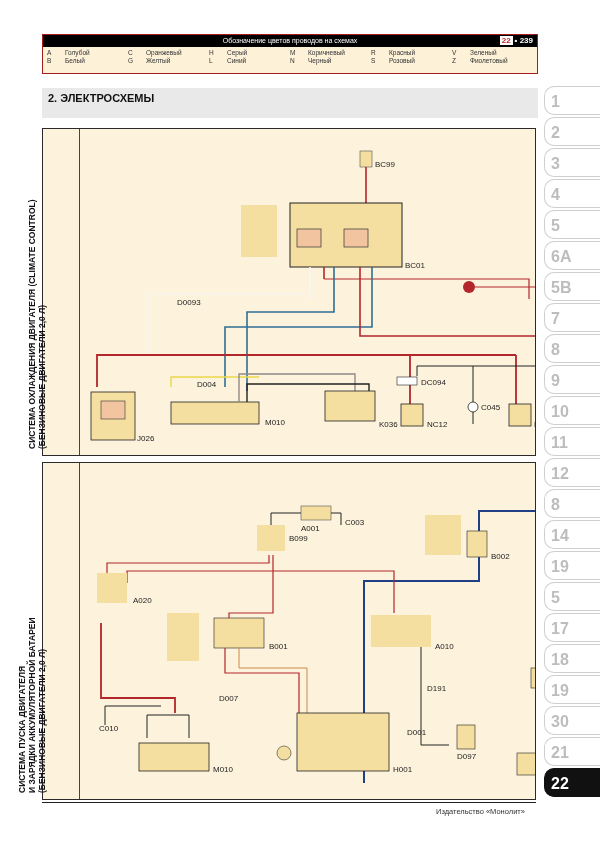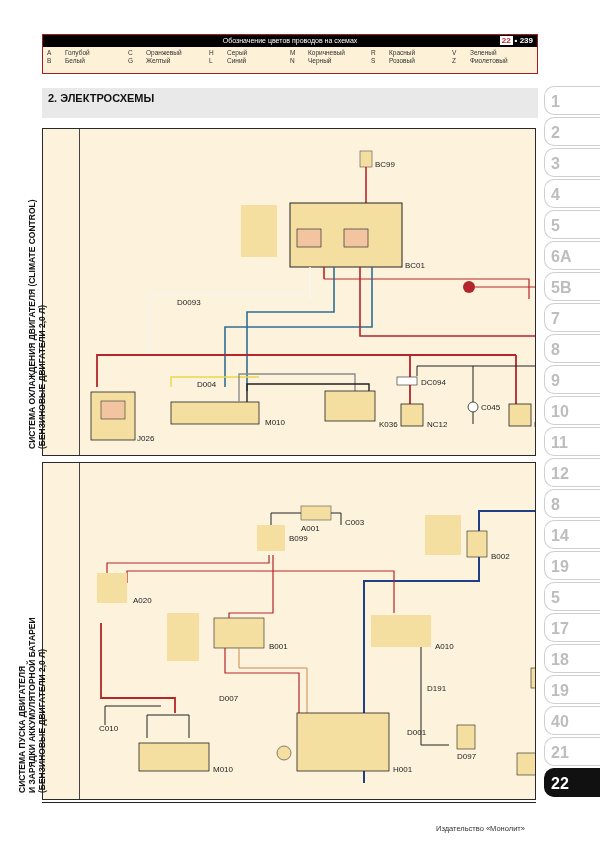--- a/index.html
+++ b/index.html
@@ -16,21 +16,21 @@
   .panel{position:absolute;left:42px;width:494px;border:1.5px solid #2a2a2a;background:#fdf3dc;box-sizing:border-box;}
   .panel-top{top:128px;height:328px;}
   .panel-bot{top:462px;height:338px;}
   .vtitle{position:absolute;left:0;top:0;width:36px;height:100%;border-right:1px solid #444;}
   .vtitle span{position:absolute;left:4px;bottom:6px;transform-origin:left bottom;transform:rotate(-90deg) translateX(0);white-space:pre;font-weight:bold;font-size:8.5px;line-height:10px;color:#111;width:320px;}
   svg.diag{position:absolute;left:36px;top:0;}
   .tabs{position:absolute;left:544px;top:86px;width:56px;}
   .tab{height:29px;margin-bottom:2px;border:1px solid #cfcfcf;border-right:none;border-radius:10px 0 0 10px;color:#bdbdbd;font-weight:bold;font-size:16px;line-height:29px;padding-left:6px;box-sizing:border-box;background:#fff;}
   .tab.active{background:#111;color:#fff;border-color:#111;}
   .footer-line{position:absolute;left:42px;top:802px;width:494px;height:1px;background:#222;}
-  .footer{position:absolute;left:436px;top:807px;font-size:7.5px;color:#333;margin-top:17px;}
+  .footer{position:absolute;left:436px;top:807px;font-size:7.5px;color:#333;}
   text{font-family:"Liberation Sans",sans-serif;}
 </style>
 </head>
 <body>
 
 <div class="legend">
   <div class="legend-head">
     <span>Обозначение цветов проводов на схемах</span>
     <span class="legend-page"><span class="chap">22</span>• <span>239</span></span>
   </div>
@@ -273,19 +273,19 @@
     <div class="tab">10</div>
     <div class="tab">11</div>
     <div class="tab">12</div>
     <div class="tab">8</div>
     <div class="tab">14</div>
     <div class="tab">19</div>
     <div class="tab">5</div>
     <div class="tab">17</div>
     <div class="tab">18</div>
     <div class="tab">19</div>
-    <div class="tab">40</div>
+    <div class="tab">30</div>
     <div class="tab">21</div>
     <div class="tab active">22</div>
   </div>
 
 <div class="footer-line"></div>
 <div class="footer">Издательство «Монолит»</div>
 
 </body></html>

